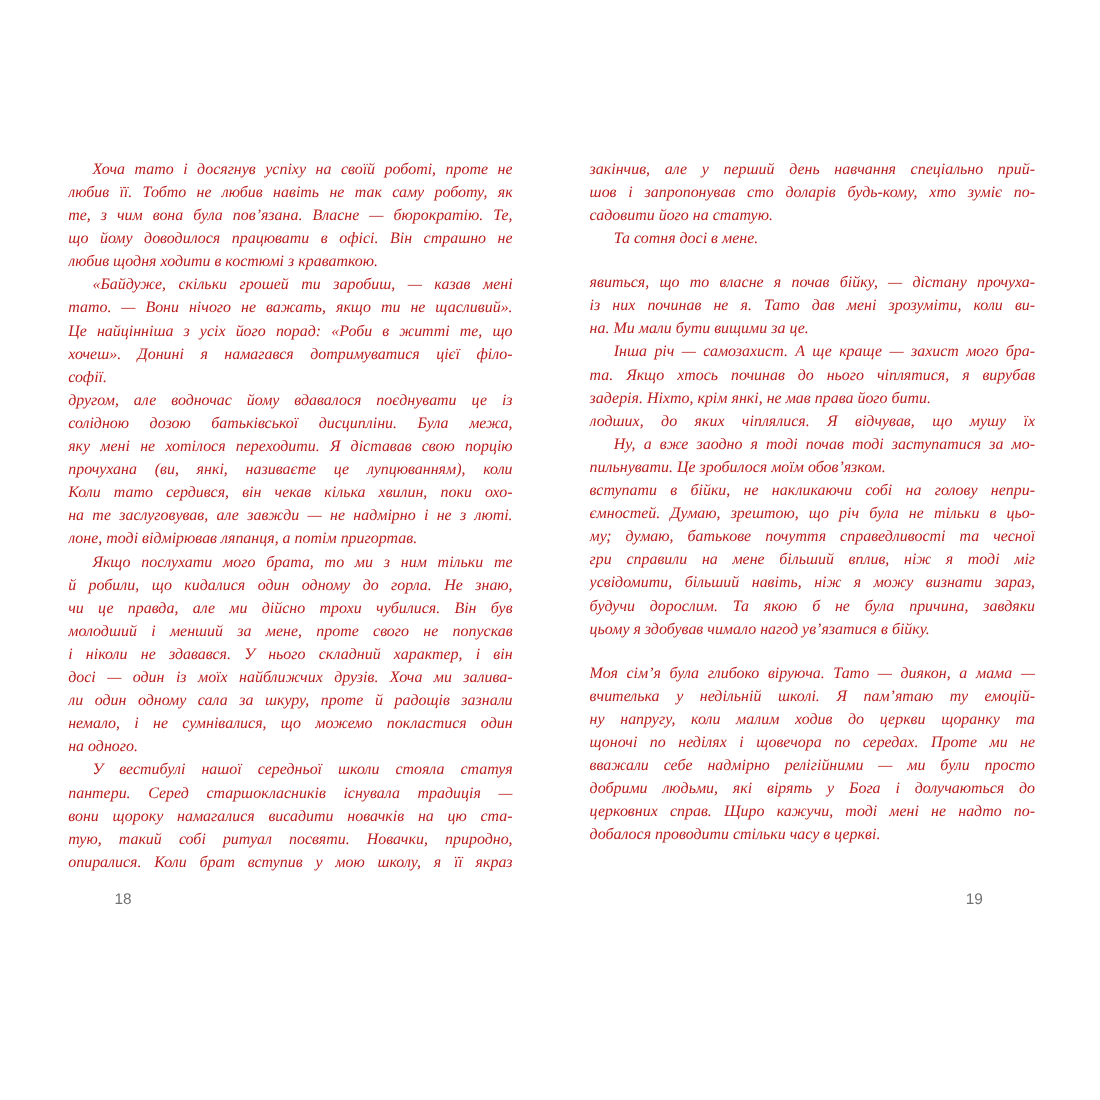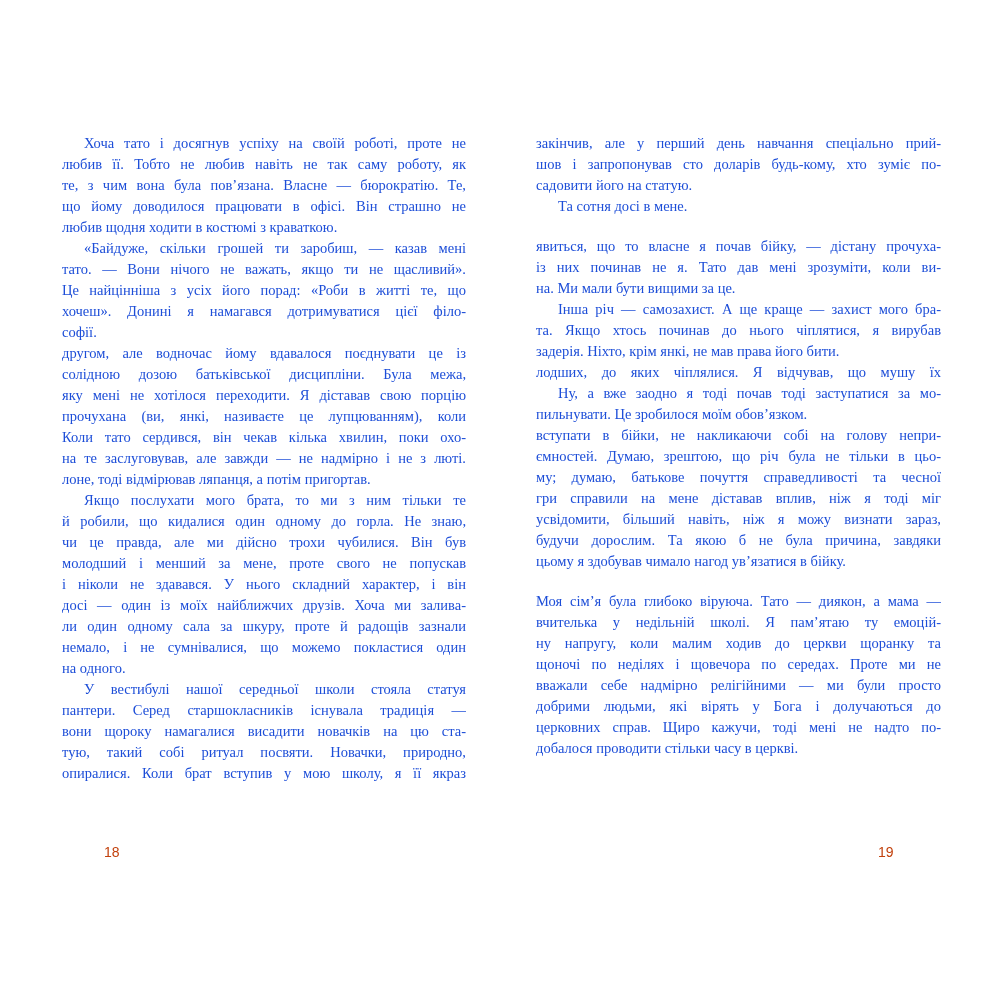--- a/index.html
+++ b/index.html
@@ -12,42 +12,43 @@
   }
   .spread {
     position: relative;
     width: 1000px;
     height: 1000px;
     background: #ffffff;
     overflow: hidden;
   }
   .text-block {
     position: absolute;
-    top: 133px;
-    color: #1d4ed8;
+    top: 144px;
+    color: #b91c1c;
     font-size: 14.5px;
     line-height: 21px;
+    font-style: italic;
   }
   .text-block-left  { left: 62px;  width: 404px; }
   .text-block-right { left: 536px; width: 405px; }
   .paragraph { margin: 0; padding: 0; }
   .paragraph.section-break { margin-top: 19px; }
   .line {
     height: 21px;
     overflow: hidden;
     text-align: justify;
     text-align-last: justify;
     white-space: normal;
   }
   .line.para-end { text-align-last: left; }
   .line.indent { text-indent: 22px; }
   .page-number {
     position: absolute;
-    top: 843px;
-    color: #c2410c;
+    top: 808px;
+    color: #737373;
     font-family: "Liberation Sans", "DejaVu Sans", sans-serif;
     font-size: 14px;
     line-height: 18px;
   }
   .page-number-left  { left: 104px; }
   .page-number-right { left: 878px; }
 </style>
 </head>
 <body>
 
@@ -122,21 +123,21 @@
         </div>
         <div class="paragraph">
           <div class="line">лодших, до яких чіплялися. Я відчував, що мушу їх</div>
           <div class="line indent">Ну, а вже заодно я тоді почав тоді заступатися за мо-</div>
           <div class="line para-end">пильнувати. Це зробилося моїм обов’язком.</div>
         </div>
         <div class="paragraph">
           <div class="line">вступати в бійки, не накликаючи собі на голову непри-</div>
           <div class="line">ємностей. Думаю, зрештою, що річ була не тільки в цьо-</div>
           <div class="line">му; думаю, батькове почуття справедливості та чесної</div>
-          <div class="line">гри справили на мене діставав вплив, ніж я тоді міг</div>
+          <div class="line">гри справили на мене більший вплив, ніж я тоді міг</div>
           <div class="line">усвідомити, більший навіть, ніж я можу визнати зараз,</div>
           <div class="line">будучи дорослим. Та якою б не була причина, завдяки</div>
           <div class="line para-end">цьому я здобував чимало нагод ув’язатися в бійку.</div>
         </div>
         <div class="paragraph section-break">
           <div class="line">Моя сім’я була глибоко віруюча. Тато — диякон, а мама —</div>
           <div class="line">вчителька у недільній школі. Я пам’ятаю ту емоцій-</div>
           <div class="line">ну напругу, коли малим ходив до церкви щоранку та</div>
           <div class="line">щоночі по неділях і щовечора по середах. Проте ми не</div>
           <div class="line">вважали себе надмірно релігійними — ми були просто</div>

